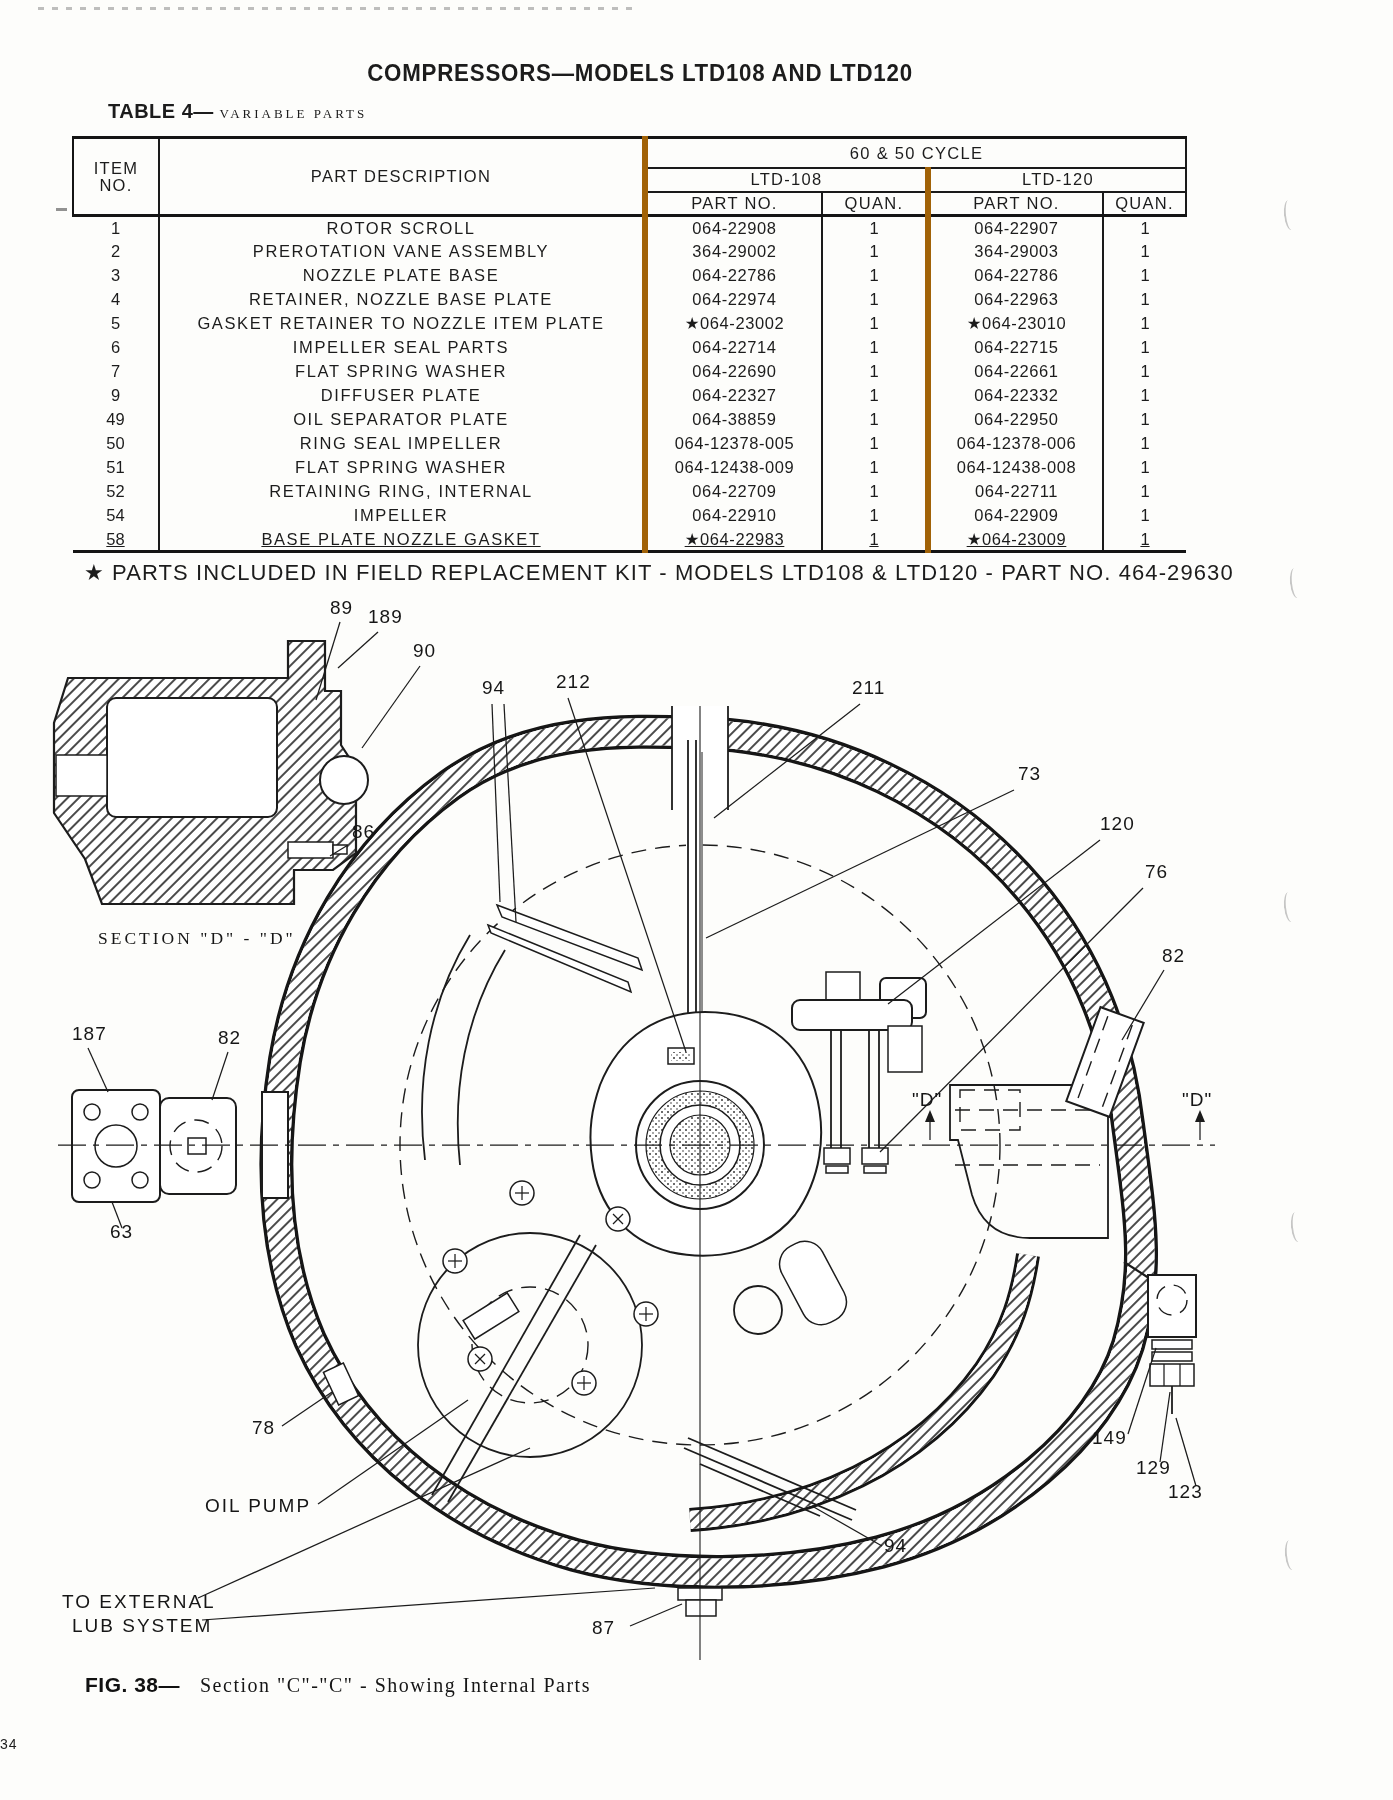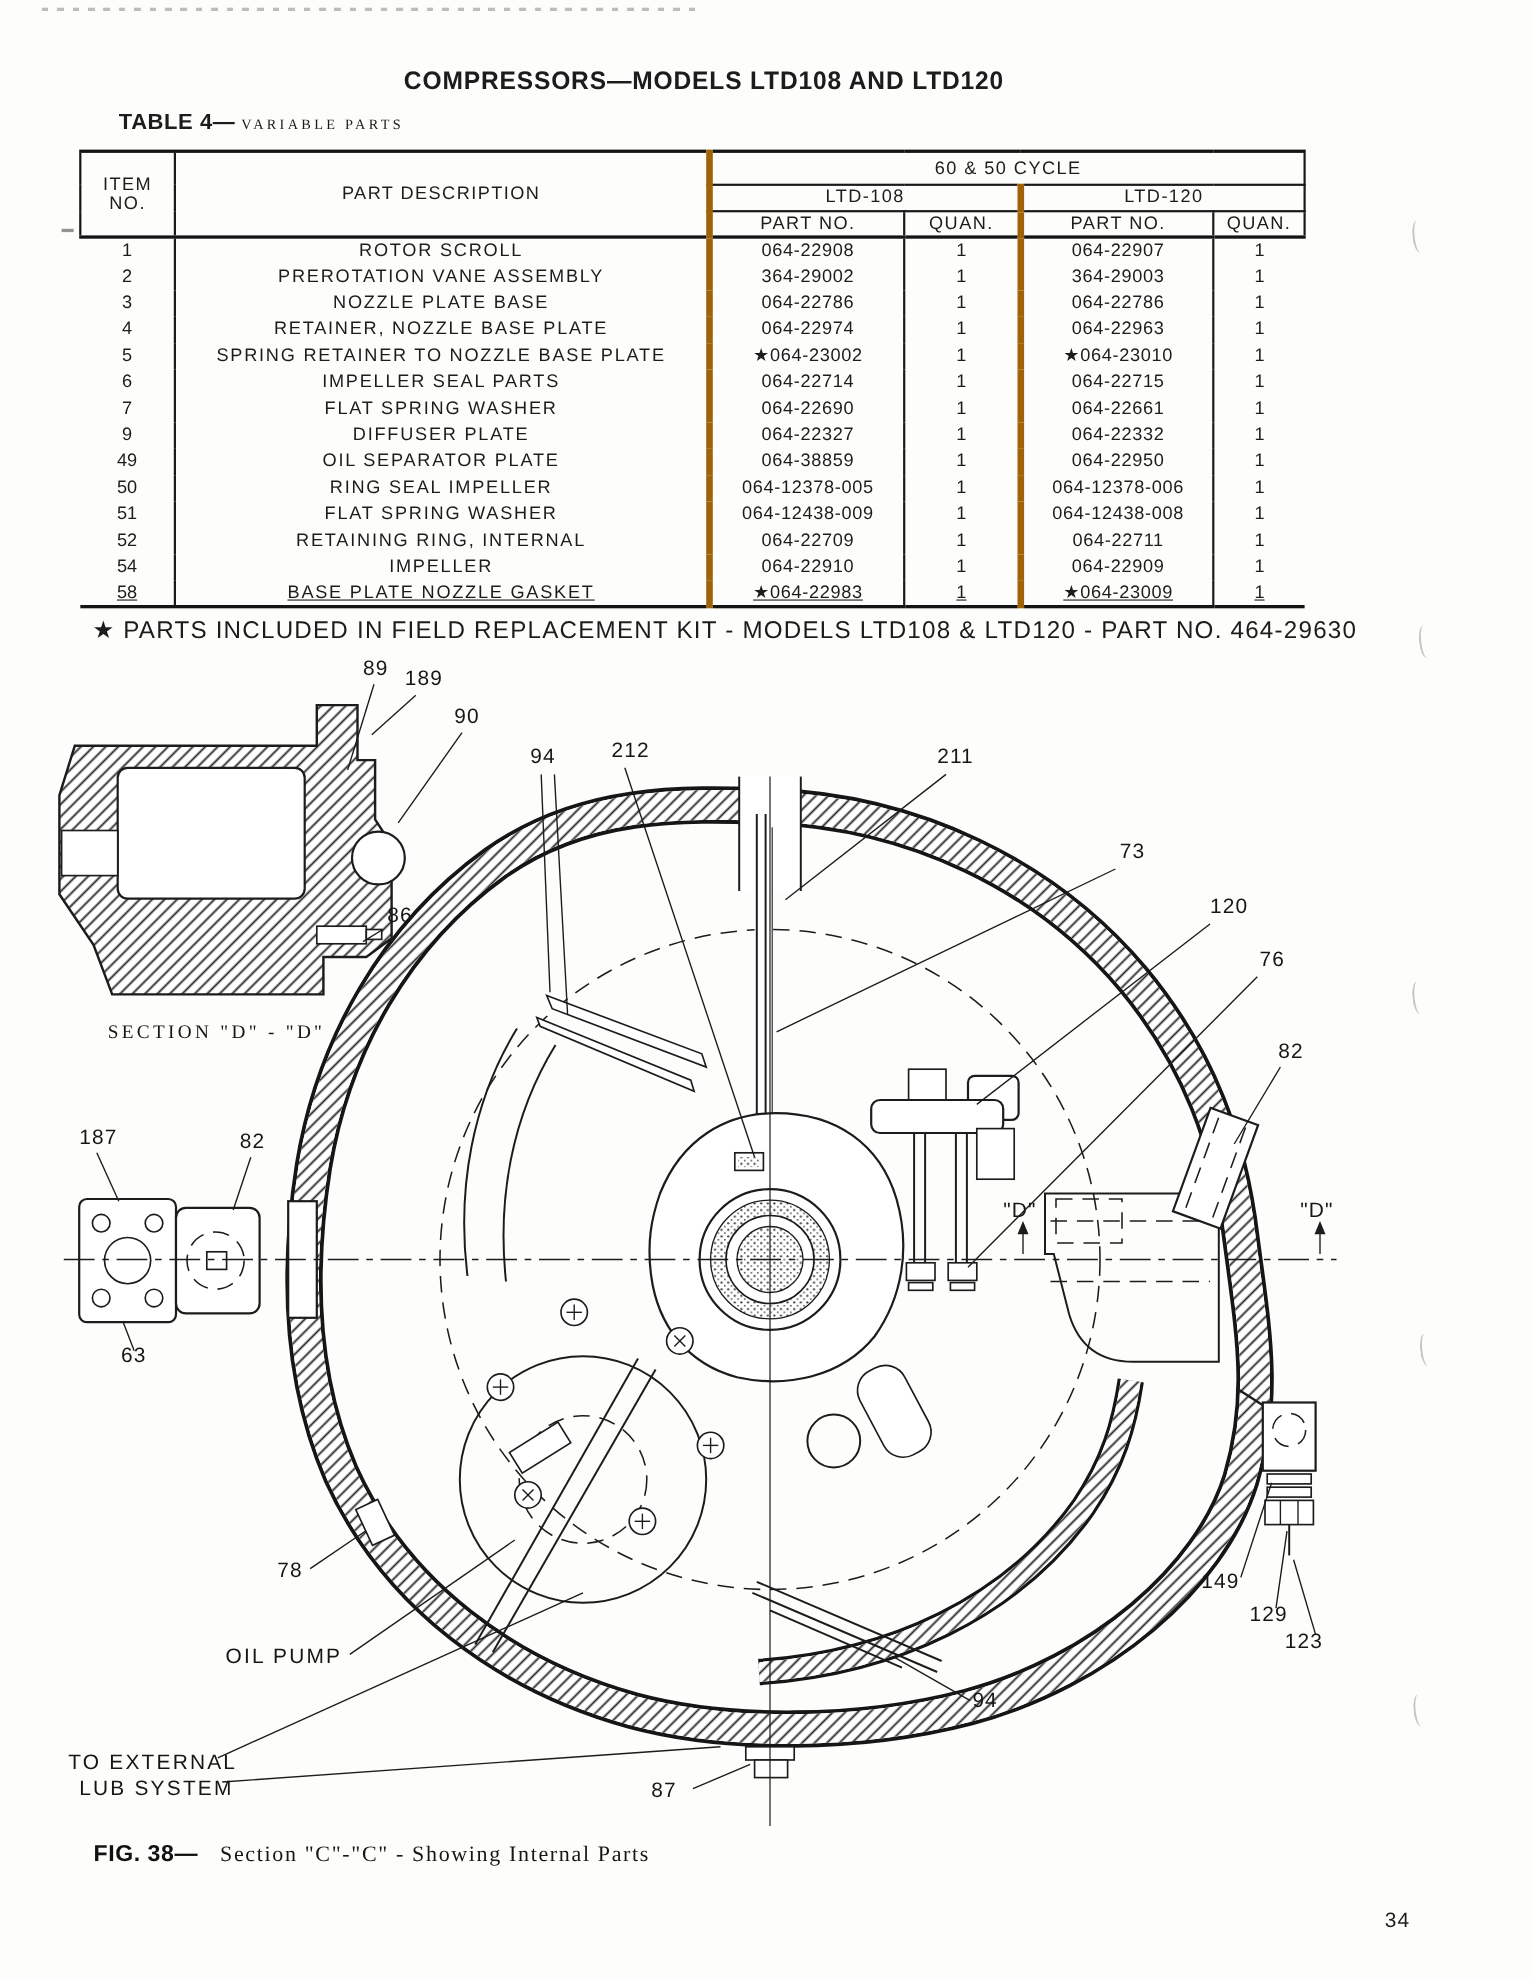--- a/index.html
+++ b/index.html
@@ -28,21 +28,21 @@
   td.desc{text-align:left;padding-left:16px;letter-spacing:1.6px;}
   td.pn{letter-spacing:.6px;}
   .footnote{left:84px;top:560px;font-size:22px;letter-spacing:1.1px;}
   
   text.lbl{font-family:"Liberation Sans",sans-serif;font-size:19px;letter-spacing:1px;fill:#161616;}
   text.lblsp{font-family:"Liberation Sans",sans-serif;font-size:19px;letter-spacing:2px;fill:#161616;}
   text.capser{font-family:"Liberation Serif",serif;font-size:17.5px;letter-spacing:3px;fill:#161616;}
   text.figb{font-family:"Liberation Sans",sans-serif;font-size:21px;font-weight:bold;
             letter-spacing:.5px;fill:#111;}
   text.figser{font-family:"Liberation Serif",serif;font-size:20px;letter-spacing:1.5px;fill:#161616;}
-  .pageno{left:16px;top:1736px;width:1266px;text-align:right;font-size:19px;letter-spacing:1px;}
+  .pageno{left:0;top:1736px;width:1266px;text-align:left;font-size:14px;letter-spacing:1px;}
   
   .ln{stroke:#1c1c1c;fill:none;stroke-width:1.8;}
   .ln2{stroke:#1c1c1c;fill:none;stroke-width:2.2;}
   .fw{fill:#ffffff;stroke:#1c1c1c;stroke-width:2;}
   .fw1{fill:#ffffff;stroke:#1c1c1c;stroke-width:1.5;}
   .lead{stroke:#1c1c1c;stroke-width:1.25;fill:none;}
   .dashl{stroke:#1c1c1c;stroke-width:1.4;fill:none;stroke-dasharray:15 9;}
   .cline{stroke:#1c1c1c;stroke-width:1.25;fill:none;stroke-dasharray:28 7 6 7;}
   .band1{stroke:#161616;stroke-width:34;fill:none;stroke-linejoin:round;}
   .band2{stroke:#ffffff;stroke-width:27;fill:none;stroke-linejoin:round;}
@@ -131,21 +131,21 @@
     <tr>
         <td class="br2">4</td>
         <td class="br3 desc">RETAINER, NOZZLE BASE PLATE</td>
         <td class="br2 pn">064-22974</td>
         <td class="br3">1</td>
         <td class="br2 pn">064-22963</td>
         <td>1</td>
       </tr>
     <tr>
         <td class="br2">5</td>
-        <td class="br3 desc">SPRING RETAINER TO NOZZLE BASE PLATE</td>
+        <td class="br3 desc">GASKET RETAINER TO NOZZLE ITEM PLATE</td>
         <td class="br2 pn">★064-23002</td>
         <td class="br3">1</td>
         <td class="br2 pn">★064-23010</td>
         <td>1</td>
       </tr>
     <tr>
         <td class="br2">6</td>
         <td class="br3 desc">IMPELLER SEAL PARTS</td>
         <td class="br2 pn">064-22714</td>
         <td class="br3">1</td>

